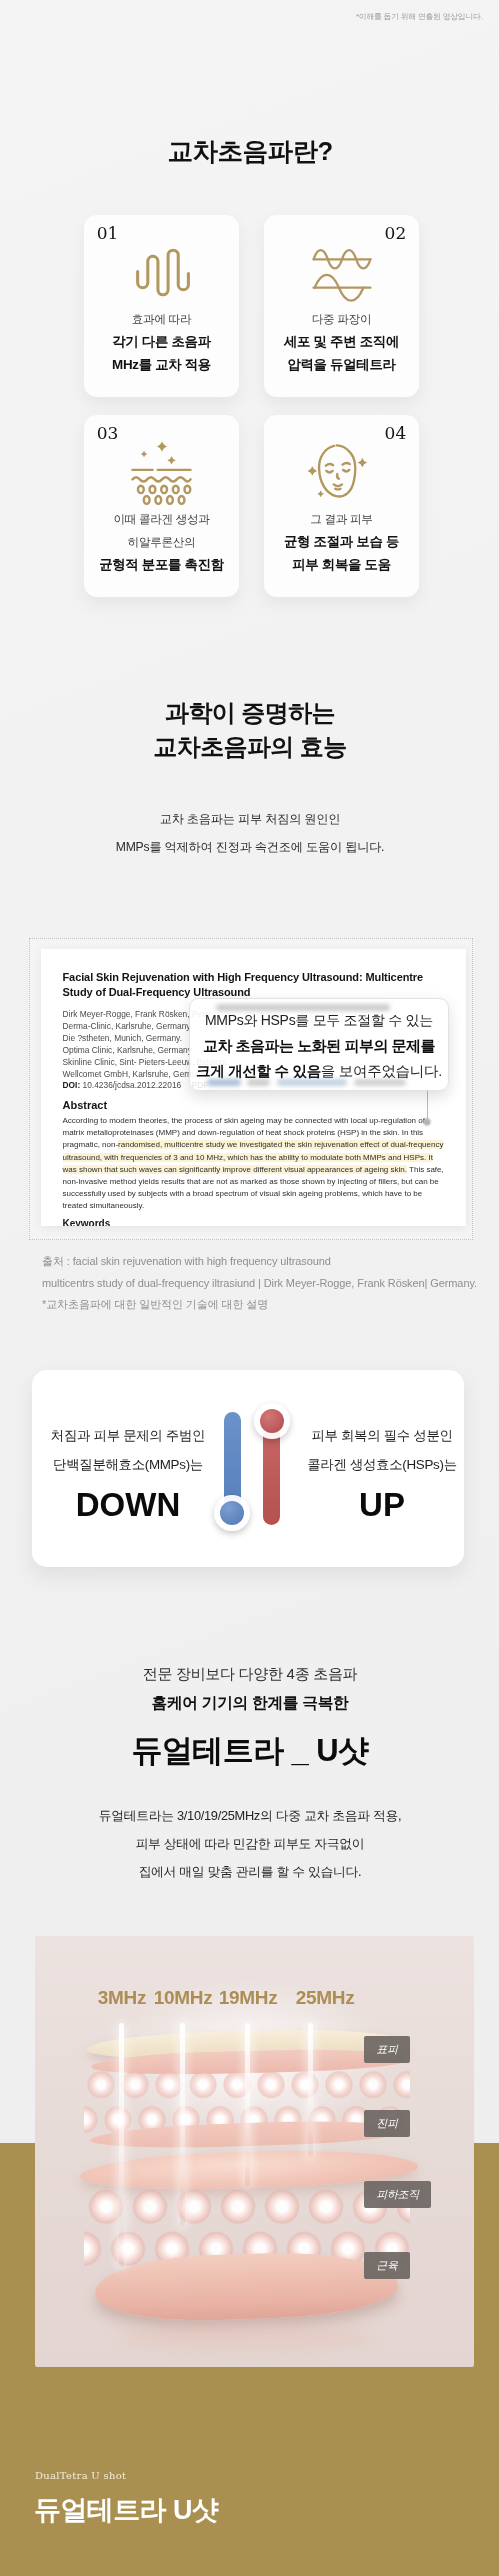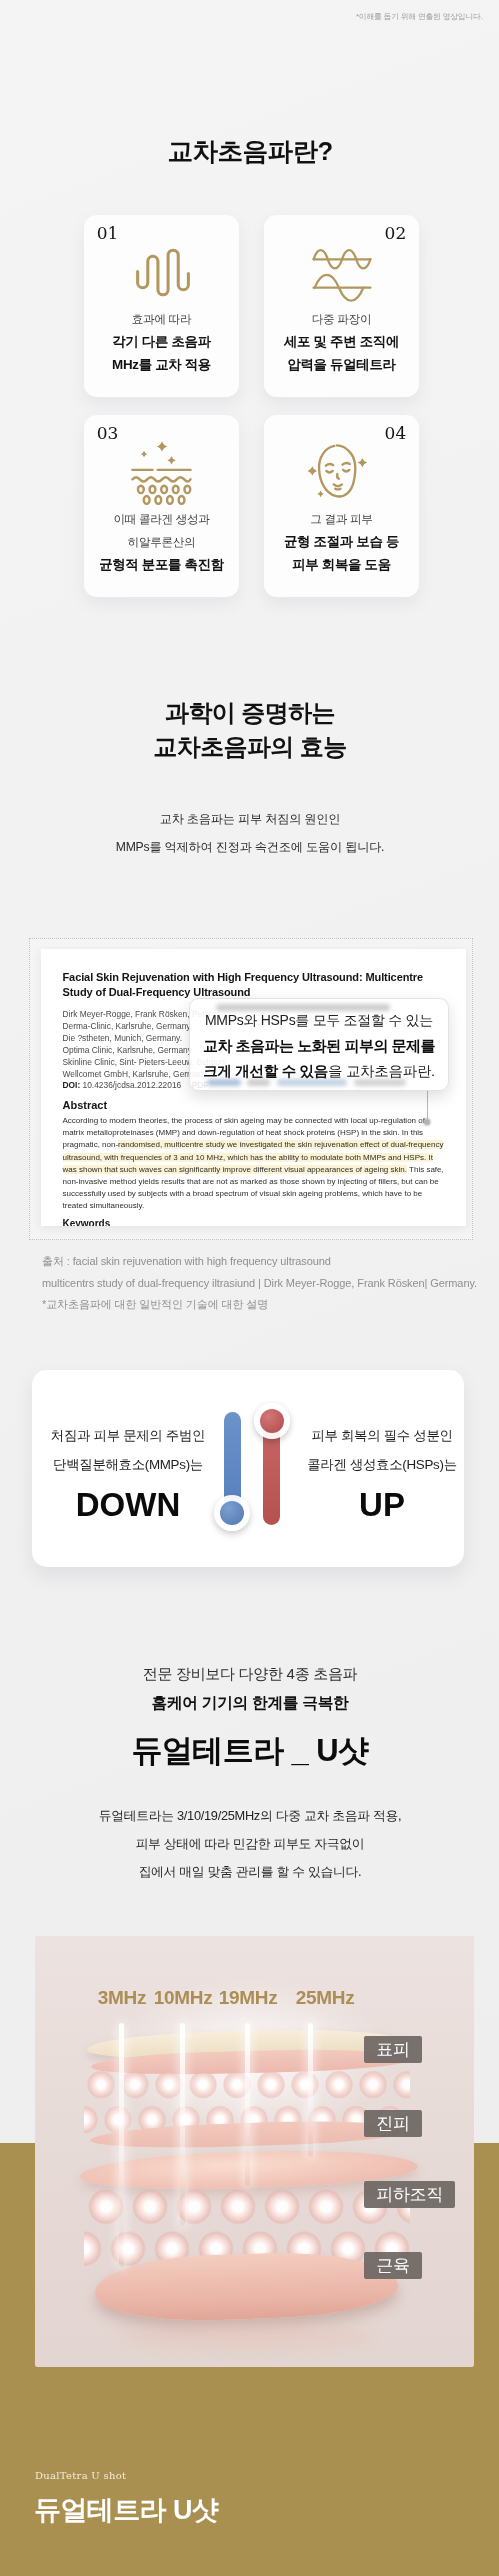--- a/index.html
+++ b/index.html
@@ -118,21 +118,21 @@
       radial-gradient(circle at 50% 45%,rgba(255,255,255,.95) 15%,rgba(247,216,210,.9) 35%,rgba(231,176,168,.55) 48%,rgba(231,176,168,0) 54%),
       radial-gradient(circle at 50% 45%,rgba(255,255,255,.95) 15%,rgba(247,216,210,.9) 35%,rgba(231,176,168,.55) 48%,rgba(231,176,168,0) 54%);
     background-size:44px 46px,44px 46px;background-position:0 0,22px 42px;}
   .muscle{left:60px;top:318px;width:303px;height:65px;
           background:linear-gradient(180deg,#f3cdc0 0%,#e9b4a6 70%,#e0a697 100%);
           border-radius:46% 54% 50% 50%/41px 45px 35px 37px;transform:rotate(-2deg);
           box-shadow:0 8.1px 12.8px rgba(170,125,115,.4);}
   .reflection{left:87px;top:388px;width:250px;height:27px;background:#e8bfb2;opacity:.35;
               border-radius:50%;filter:blur(5.8px);}
   .badge{position:absolute;left:329px;height:27px;line-height:27px;padding:0 12.2px;border-radius:2px;
-         background:rgba(108,102,99,.92);color:#fff;font-size:17px;letter-spacing:-0.3px;}
+         background:rgba(108,102,99,.92);color:#fff;font-size:11px;letter-spacing:-0.3px;font-style:italic;}
 
   
   .brand-en{top:2470px;left:35px;font-family:"DejaVu Serif","Liberation Serif",serif;
             font-size:10px;color:#f3eddd;letter-spacing:0.3px;}
   .brand-ko{top:2492px;left:34px;font-size:27px;font-weight:800;color:#ffffff;letter-spacing:-0.6px;}
 </style>
 </head>
 <body>
 
 <div id="page">
@@ -256,21 +256,21 @@
     <div class="abs connector"></div>
     <div class="abs connector-dot"></div>
     <div class="abs callout">
       <div class="smudge" style="left:25.6px;top:4.6px;width:174px;height:7.6px;background:#8d8d8d;opacity:.45;"></div>
       <div class="smudge" style="left:17.4px;top:80px;width:34px;height:7px;background:#7f9fc6;opacity:.65;"></div>
       <div class="smudge" style="left:57px;top:80px;width:23px;height:7px;background:#9a9a9a;opacity:.5;"></div>
       <div class="smudge" style="left:87px;top:80px;width:70px;height:7px;background:#8aa6c8;opacity:.5;"></div>
       <div class="smudge" style="left:164px;top:80px;width:52px;height:7px;background:#9a9a9a;opacity:.45;"></div>
       <div class="c1">MMPs와 HSPs를 모두 조절할 수 있는</div>
       <div class="c2">교차 초음파는 노화된 피부의 문제를</div>
-      <div class="c3"><b>크게 개선할 수 있음</b><span>을 교차초음파란.</span></div>
+      <div class="c3"><b>크게 개선할 수 있음</b><span>을 보여주었습니다.</span></div>
     </div>
   </div>
 
   <div class="abs source">
     <div>출처 : facial skin rejuvenation with high frequency ultrasound</div>
     <div>multicentrs study of dual-frequency iltrasiund | Dirk Meyer-Rogge, Frank Rösken| Germany.</div>
     <div>*교차초음파에 대한 일반적인 기술에 대한 설명</div>
   </div>
 
   <div class="abs udcard">

